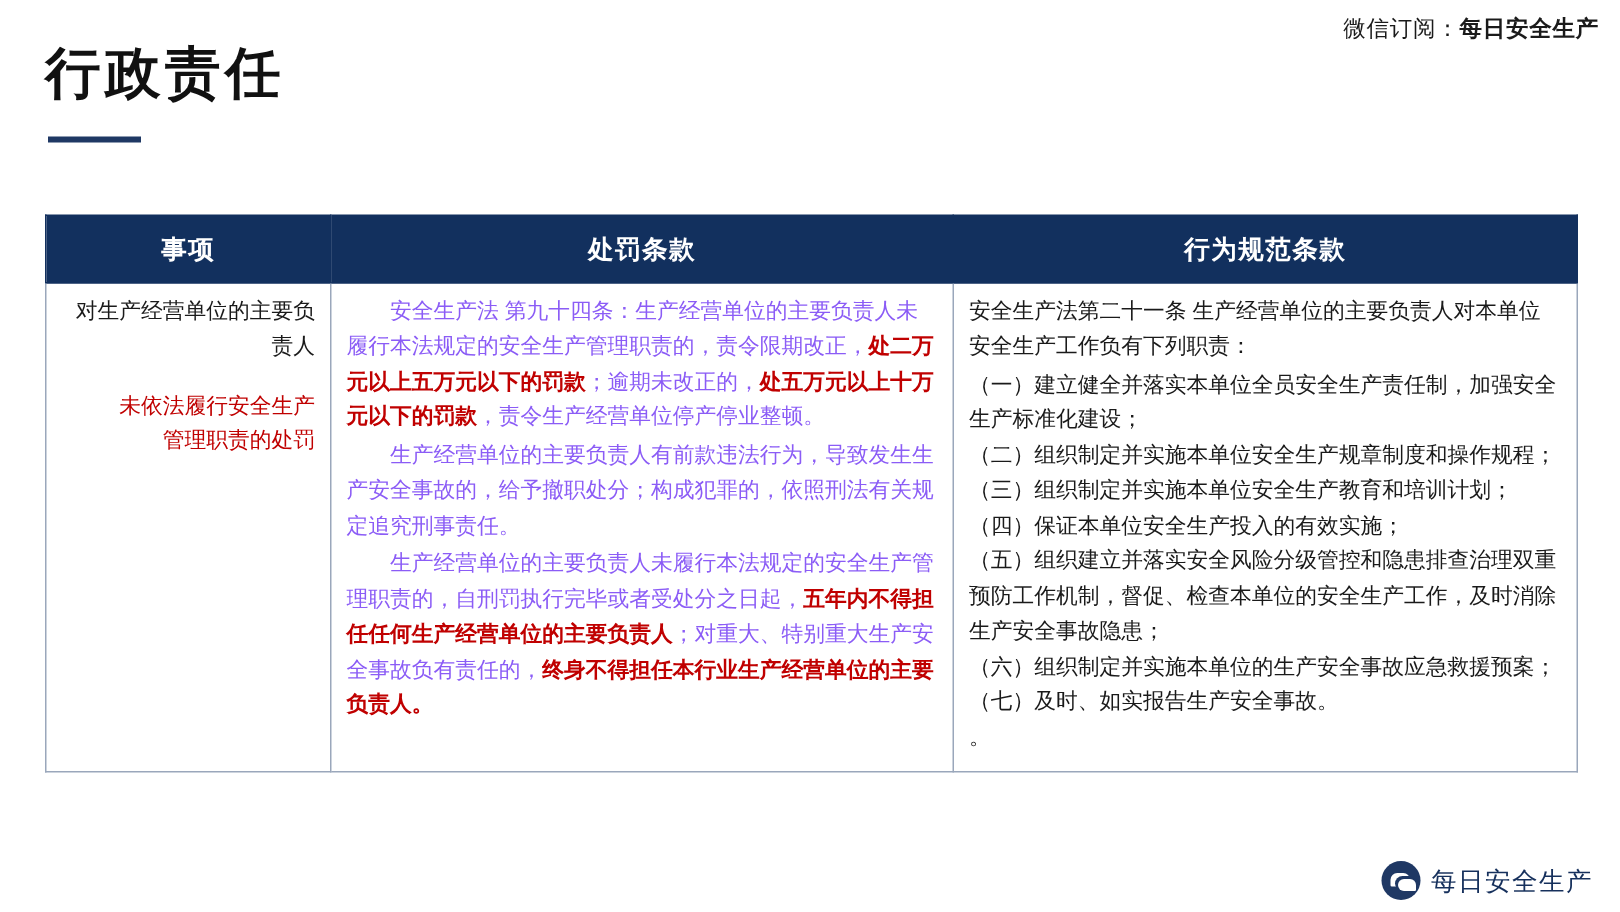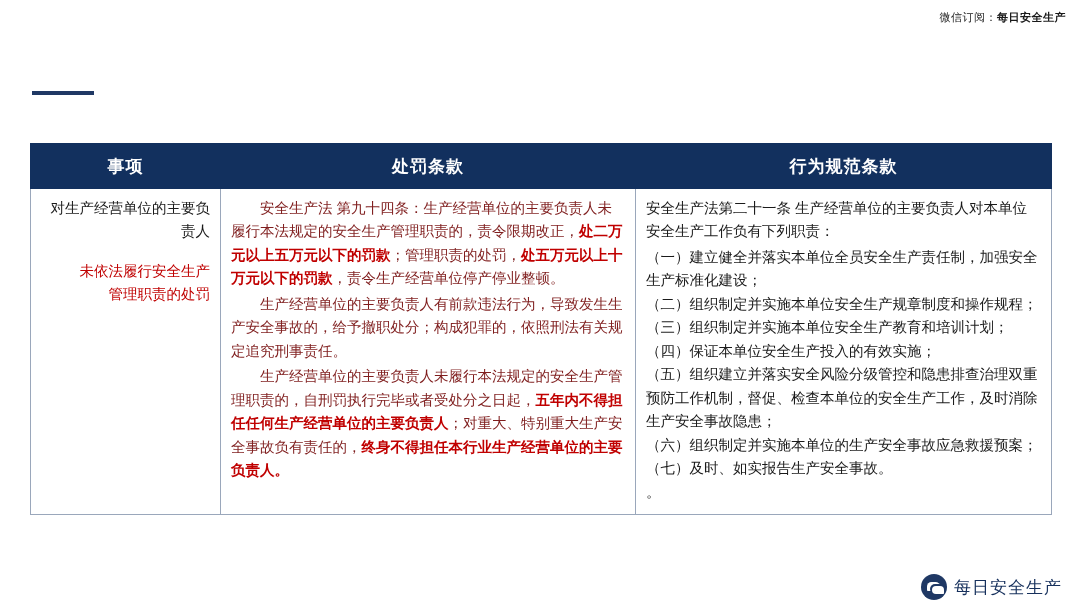--- a/index.html
+++ b/index.html
@@ -14,21 +14,21 @@
     position: relative;
     width: 1080px;
     height: 608px;
     background: #ffffff;
   }
   
   .wechat-sub {
     position: absolute;
     top: 10px;
     right: 14px;
-    font-size: 11px;
+    font-size: 15px;
     color: #1a1a1a;
     letter-spacing: 0.5px;
     white-space: nowrap;
   }
   .wechat-sub .label { font-weight: normal; }
   .wechat-sub .name  { font-weight: bold; }
 
   .title {
     position: absolute;
     top: 24px;
@@ -94,21 +94,21 @@
     color: #c00000;
     font-weight: normal;
     display: block;
     margin-top: 16px;
   }
   .item-red .ln { display: block; }
 
   .para { margin: 0 0 2px 0; text-indent: 2em; }
   .para.no-indent { text-indent: 0; }
   .red { color: #c00000; font-weight: bold; }
-  .blk { color: #7f1d1d; }
+  .blk { color: #8b5cf6; }
 
   .list-line { margin: 0; text-indent: 0; }
 
   
   .logo {
     position: absolute;
     right: 18px;
     bottom: 8px;
     display: flex;
     align-items: center;
@@ -147,20 +147,21 @@
 </style>
 </head>
 <body>
 
 <div class="page">
 
   <div class="wechat-sub">
     <span class="label">微信订阅：</span><span class="name">每日安全生产</span>
   </div>
 
+  <div class="title">行政责任</div>
   <div class="title-underline"></div>
 
   <div class="table-wrap">
     <table class="main">
       <colgroup>
         <col class="col1">
           <col class="col2">
           <col class="col3">
       </colgroup>
       <thead>
@@ -174,21 +175,21 @@
         <tr>
           <td class="cell-item">
             <span class="item-normal">对生产经营单位的主要负责人</span>
             <span class="item-red">
               <span class="ln">未依法履行安全生产</span>
               <span class="ln">管理职责的处罚</span>
             </span>
           </td>
           <td class="cell-penalty">
             <div id="penalty-body">
-                <p class="para"><span class="blk">安全生产法 第九十四条：生产经营单位的主要负责人未履行本法规定的安全生产管理职责的，责令限期改正，</span><span class="red">处二万元以上五万元以下的罚款</span><span class="blk">；管理职责的处罚，</span><span class="red">处五万元以上十万元以下的罚款</span><span class="blk">，责令生产经营单位停产停业整顿。</span></p>
+                <p class="para"><span class="blk">安全生产法 第九十四条：生产经营单位的主要负责人未履行本法规定的安全生产管理职责的，责令限期改正，</span><span class="red">处二万元以上五万元以下的罚款</span><span class="blk">；逾期未改正的，</span><span class="red">处五万元以上十万元以下的罚款</span><span class="blk">，责令生产经营单位停产停业整顿。</span></p>
                 <p class="para"><span class="blk">生产经营单位的主要负责人有前款违法行为，导致发生生产安全事故的，给予撤职处分；构成犯罪的，依照刑法有关规定追究刑事责任。</span></p>
                 <p class="para"><span class="blk">生产经营单位的主要负责人未履行本法规定的安全生产管理职责的，自刑罚执行完毕或者受处分之日起，</span><span class="red">五年内不得担任任何生产经营单位的主要负责人</span><span class="blk">；对重大、特别重大生产安全事故负有责任的，</span><span class="red">终身不得担任本行业生产经营单位的主要负责人。</span></p>
               </div>
           </td>
           <td class="cell-norm">
             <p class="para no-indent">安全生产法第二十一条  生产经营单位的主要负责人对本单位安全生产工作负有下列职责：</p>
             <div id="norm-list">
                 <p class="para list-line">（一）建立健全并落实本单位全员安全生产责任制，加强安全生产标准化建设；</p>
                 <p class="para list-line">（二）组织制定并实施本单位安全生产规章制度和操作规程；</p>
                 <p class="para list-line">（三）组织制定并实施本单位安全生产教育和培训计划；</p>

